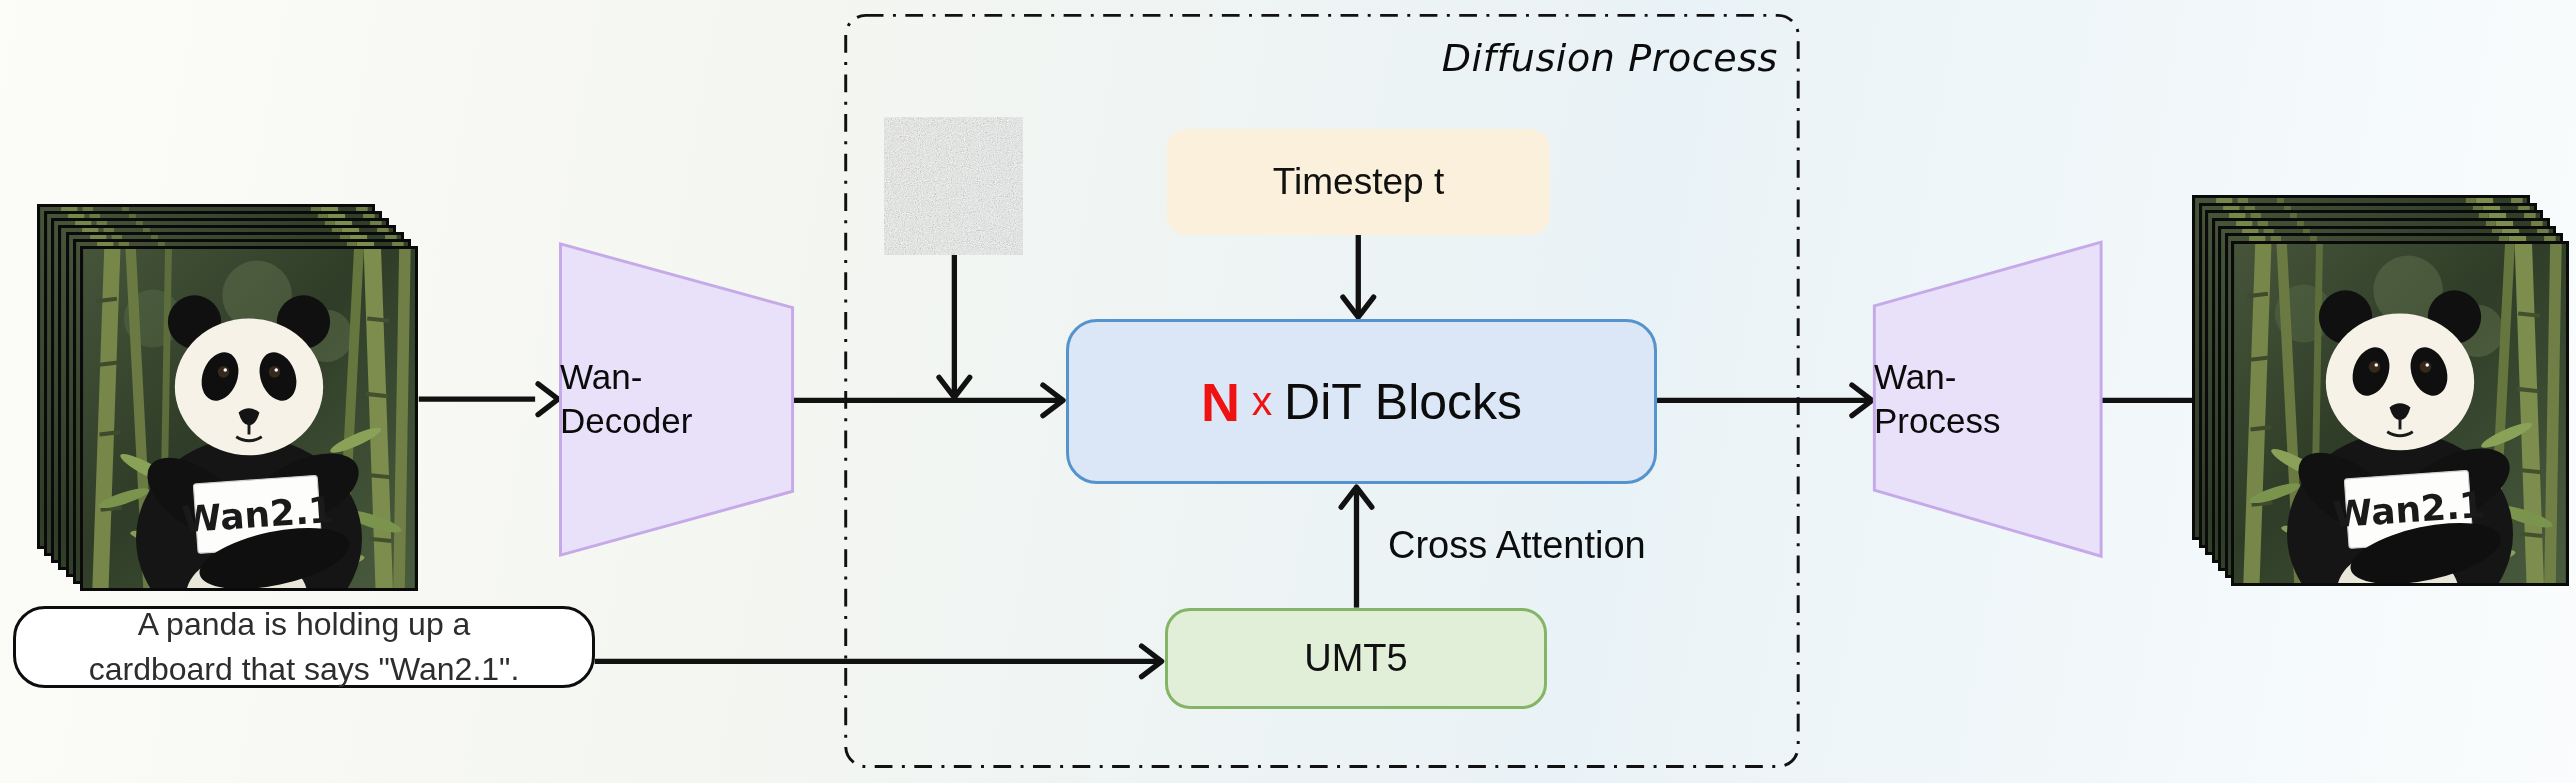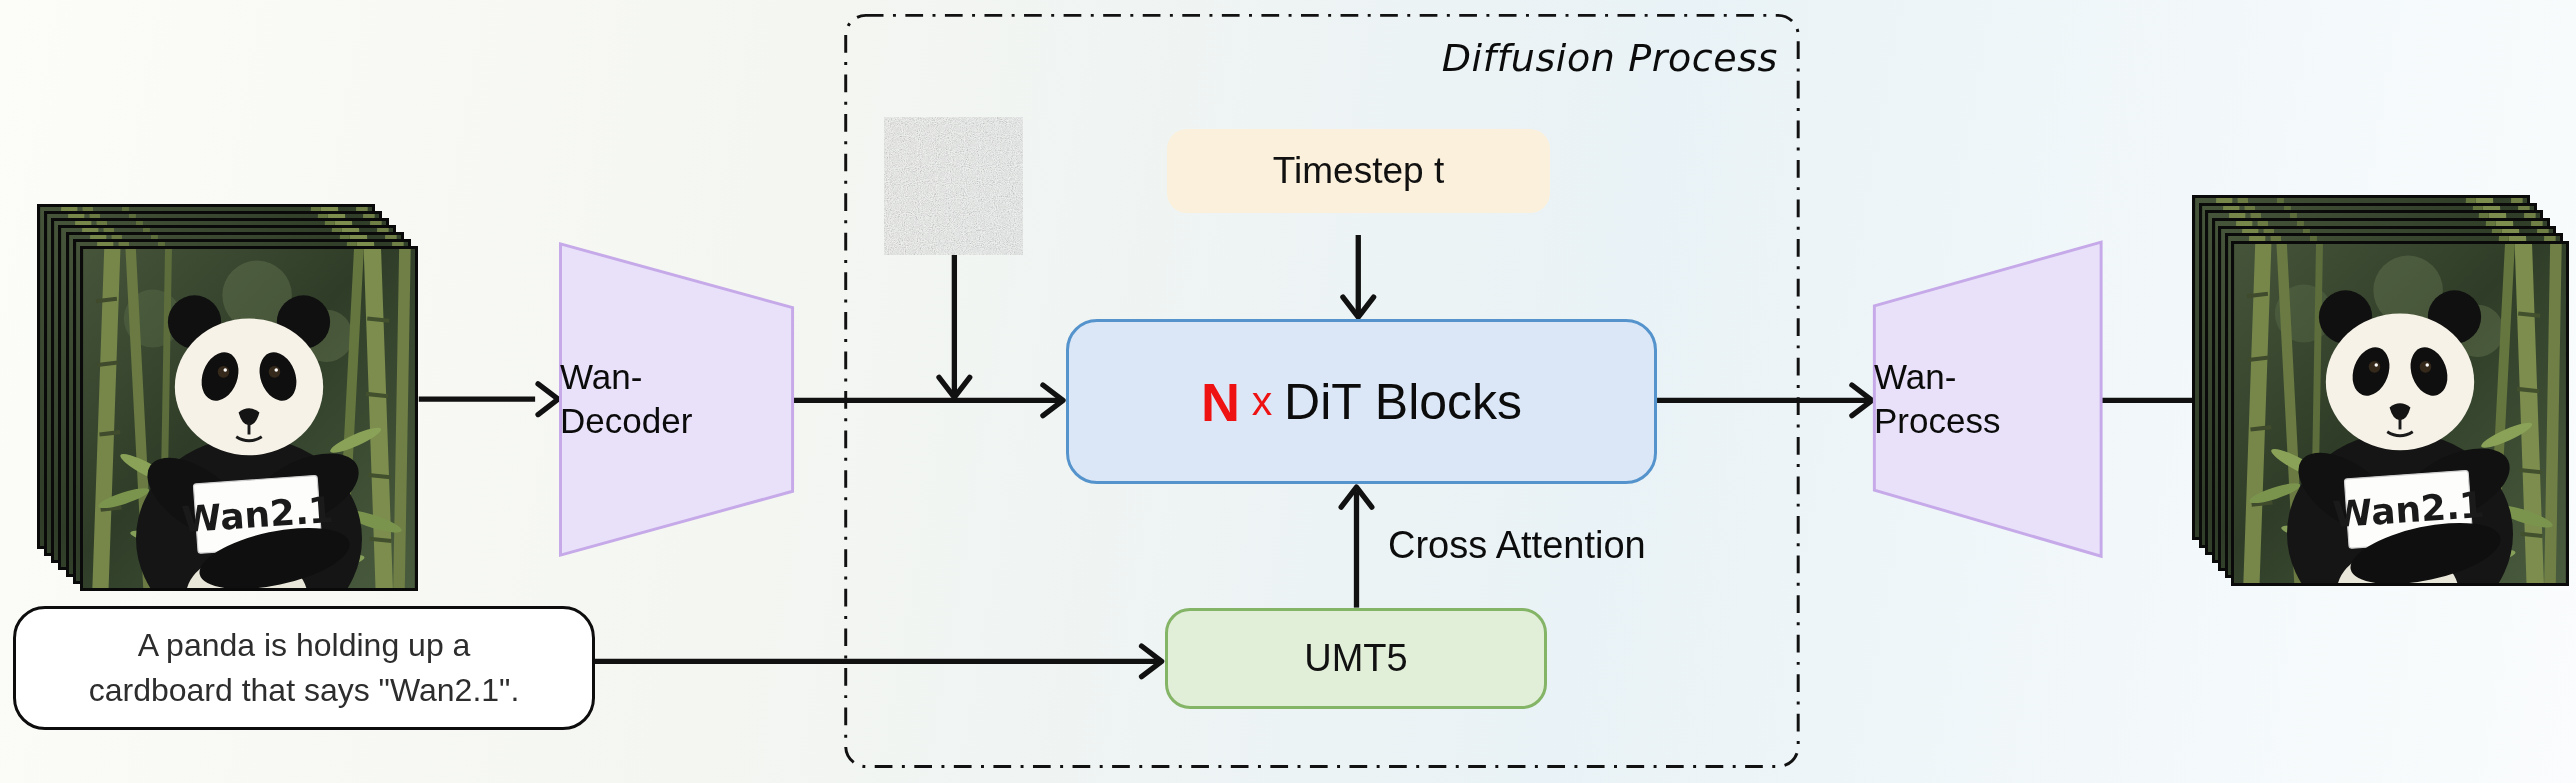--- a/index.html
+++ b/index.html
@@ -25,42 +25,42 @@
     stroke-dasharray:30 16 5 16;}
   
   .diffusion-title{
     left:1388px; top:28px; width:390px; text-align:right; z-index:4;
     font-family:"DejaVu Sans", sans-serif; font-style:italic;
     font-size:38px; letter-spacing:0.6px; color:#0c0c0c;margin-top:8px;
   }
   
   .node{display:flex; align-items:center; justify-content:center; text-align:center; z-index:5;}
   .timestep-box{
-    left:1167px; top:129px; width:383px; height:84px; border-radius:20px;
+    left:1167px; top:129px; width:383px; height:106px; border-radius:20px;
     background:var(--timestep-fill); font-size:37px;
   }
   .dit-box{
     left:1066px; top:319px; width:591px; height:165px; border-radius:31px;
     background:var(--dit-fill); border:3px solid var(--dit-border); box-sizing:border-box;
     font-size:50px;
   }
   .dit-box .n{color:var(--accent-red); font-weight:700; font-size:54px;}
   .dit-box .times{color:var(--accent-red); font-size:41px; margin:0 11.8px;}
   .dit-box .rest{color:#0c0c0c; font-weight:400;}
   .umt5-box{
     left:1165px; top:608px; width:382px; height:101px; border-radius:25px;
     background:var(--umt5-fill); border:3.5px solid var(--umt5-border); box-sizing:border-box;
     font-size:38px;
   }
   .cross-attention{
     left:1379px; top:520px; width:413px; height:50px; z-index:5;
     font-size:38px; display:flex; align-items:center; color:#0c0c0c;margin-left:9px;
   }
   .prompt-box{
-    left:13px; top:606px; width:582px; height:124px; border-radius:32px;
+    left:13px; top:606px; width:582px; height:82px; border-radius:32px;
     background:#ffffff; border:3.5px solid #0d0d0d; box-sizing:border-box;
     flex-direction:column; font-size:32px; line-height:45px; color:#2d2d2d;
   }
   
   .vae-label{
     z-index:6; text-align:center; font-size:35px; line-height:44px; color:#0b0b0b;
     display:flex; flex-direction:column; align-items:flex-start; justify-content:center;
   }
   .enc-label{left:560px; top:313px; width:232px; height:172px;}
   .dec-label{left:1874px; top:313px; width:227px; height:172px;}

